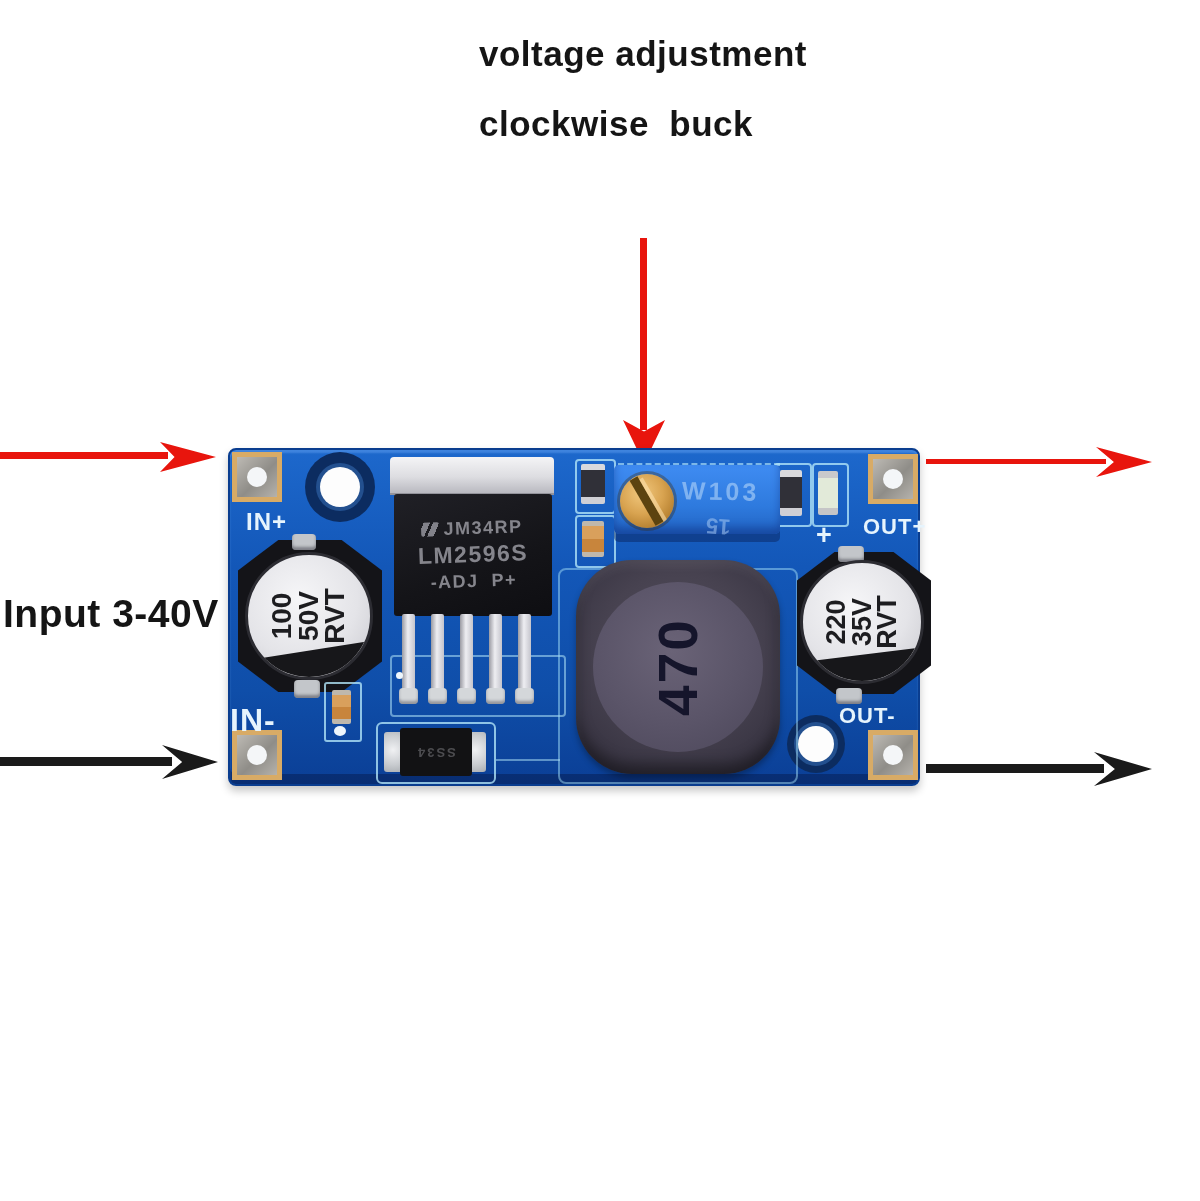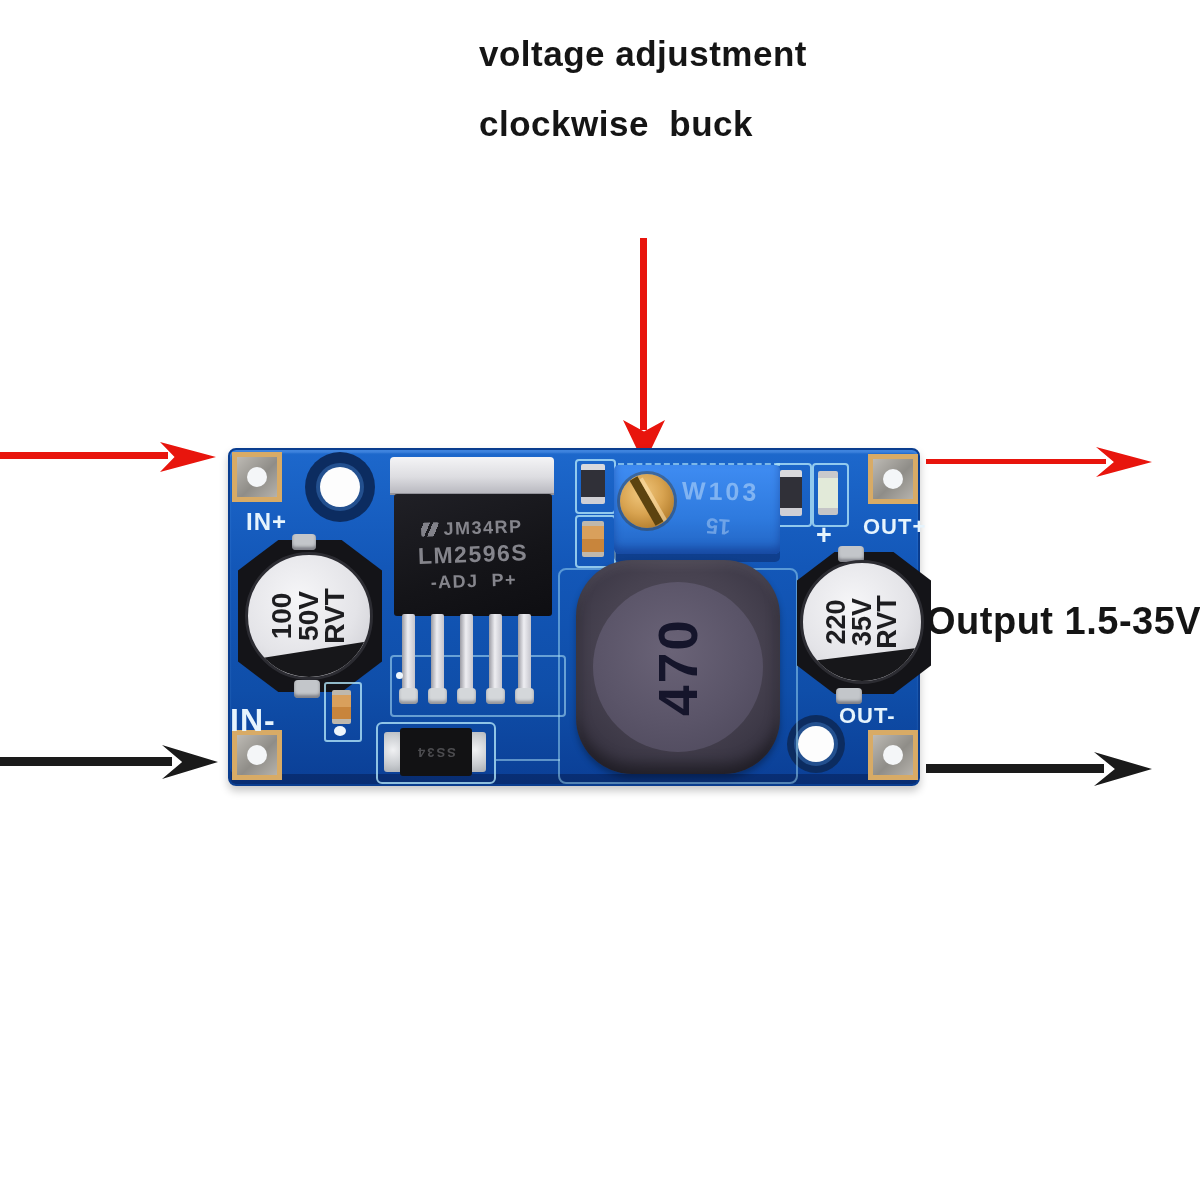--- a/index.html
+++ b/index.html
@@ -49,21 +49,21 @@
   .chip-text .l3{font-size:18px;}
   .chip-logo{display:inline-block;width:18px;height:14px;margin-right:4px;border-radius:2px;
              background:linear-gradient(115deg,transparent 0 12%,#82828a 12% 38%,transparent 38% 50%,#82828a 50% 76%,transparent 76%);}
   .leg{position:absolute;top:164px;width:13px;height:78px;border-radius:2px;
        background:linear-gradient(90deg,#9a9aa2 0%,#eeeef2 45%,#c4c4cc 100%);}
   .foot{position:absolute;top:238px;width:19px;height:16px;border-radius:4px;background:#d4d7da;
         box-shadow:inset 0 -3px 3px rgba(70,70,80,.45);}
   .via{position:absolute;border-radius:50%;background:#eef6fc;}
 
   
-  .pot{position:absolute;left:384px;top:15px;width:166px;height:89px;border-radius:5px;
+  .pot{position:absolute;left:384px;top:15px;width:166px;height:69px;border-radius:5px;
        background:linear-gradient(180deg,#3f8cf2 0%,#2e7ade 60%,#2163c2 100%);
        box-shadow:0 8px 0 rgba(8,30,86,.45), inset 0 -6px 8px rgba(10,40,120,.45);}
   .screw{position:absolute;left:6px;top:9px;width:54px;height:54px;border-radius:50%;
          background:radial-gradient(circle at 40% 35%,#f1c87e 0%,#d8a350 45%,#b27c2c 80%,#8c5f1d 100%);
          box-shadow:0 0 0 3px rgba(60,40,10,.35);overflow:hidden;}
   .slot{position:absolute;left:50%;top:50%;width:9px;height:52px;margin:-26px 0 0 -5px;
         background:linear-gradient(90deg,#5c430f 0 55%,#a5света 0);background-color:#5c430f;transform:rotate(-30deg);}
   .slot-hi{position:absolute;left:50%;top:50%;width:4px;height:52px;margin:-26px 0 0 5px;
         background:rgba(255,230,180,.55);transform:rotate(-30deg);}
   .pot-mark1{position:absolute;left:68px;top:12px;font-size:25px;font-weight:bold;letter-spacing:3px;
@@ -104,21 +104,21 @@
   .dio-mark{color:rgba(165,165,170,.4);font-size:13px;font-weight:bold;letter-spacing:2px;transform:rotate(180deg);}
 </style>
 </head>
 <body>
 
 <div class="canvas">
 
   <div class="anno" style="left:479px;top:34px;font-size:35px;">voltage adjustment</div>
   <div class="anno pre" style="left:479px;top:104px;font-size:35px;">clockwise  buck</div>
 
-  <div class="anno" style="left:926px;top:600px;font-size:38px;">Output 1.5-35V</div>
+  <div class="anno" style="left:3px;top:592px;font-size:39px;">Input 3-40V</div>
 
   <div>
     <div class="arrow-line red" style="left:0;top:452px;width:168px;height:7px;"></div>
     <div class="arrow-head red head-right-red" style="left:160px;top:440px;width:56px;height:34px;"></div>
   </div>
   <div>
     <div class="arrow-line red" style="left:926px;top:459px;width:180px;height:5px;"></div>
     <div class="arrow-head red head-right-red2" style="left:1096px;top:447px;width:56px;height:30px;"></div>
   </div>
   <div>

